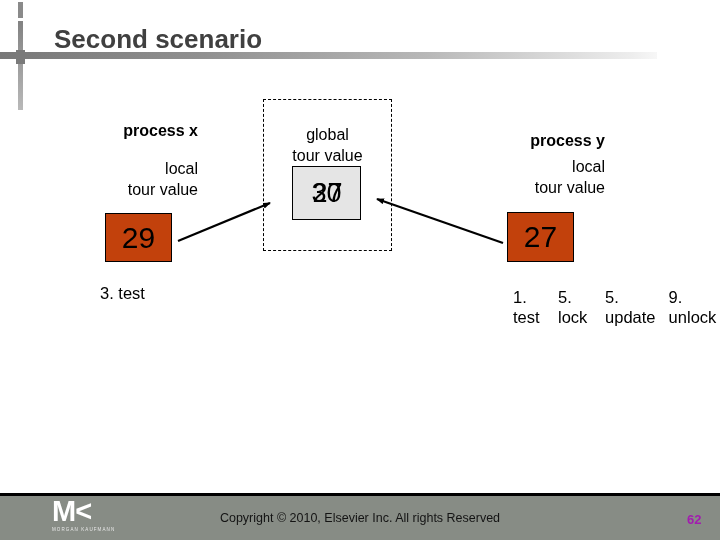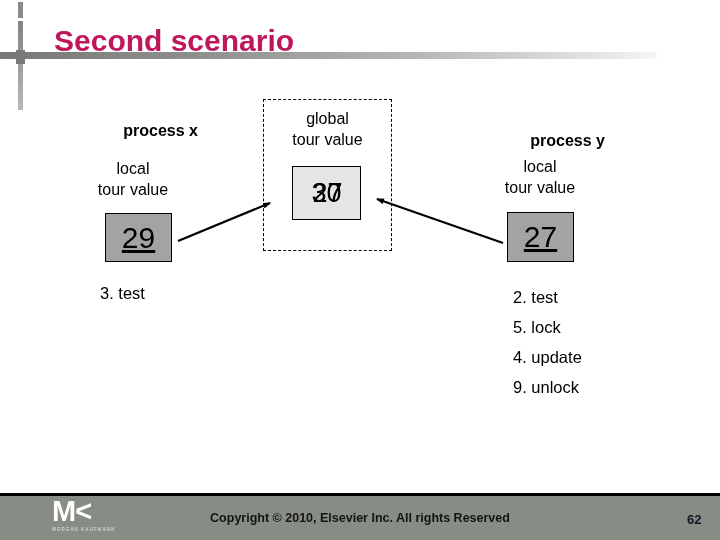--- a/index.html
+++ b/index.html
@@ -7,56 +7,56 @@
     position:relative;width:720px;height:540px;background:#ffffff;overflow:hidden;
     font-family:"Liberation Sans","DejaVu Sans",sans-serif;color:#000;
   }
   
   .vbar-top{position:absolute;left:18px;top:2px;width:5px;height:16px;background:#8a8a8a;}
   .vbar-bottom{position:absolute;left:18px;top:21px;width:5px;height:89px;
     background:linear-gradient(to bottom,#828282,#b9b9b9);}
   .cross-chunk{position:absolute;left:16px;top:50px;width:9px;height:14px;background:#7a7a7a;}
   .hrule{position:absolute;left:0;top:52px;width:657px;height:7px;
     background:linear-gradient(to right,#787878 0%,#8f8f8f 30%,#b8b8b8 65%,#ededed 96%,#f7f7f7 100%);}
-  .title{position:absolute;left:54px;top:24px;font-size:30px;font-weight:bold;color:#be185d;white-space:nowrap;}
+  .title{position:absolute;left:54px;top:24px;font-size:26px;font-weight:bold;color:#404040;white-space:nowrap;}
 
   
   .proc-title{position:absolute;width:130px;text-align:right;font-weight:bold;font-size:16px;}
   .proc-title.x{left:68px;top:122px;}
   .proc-title.y{left:475px;top:132px;}
-  .local-label{position:absolute;width:130px;text-align:center;font-size:16px;line-height:21px;}
+  .local-label{position:absolute;width:130px;text-align:right;font-size:16px;line-height:21px;}
   .local-label.x{left:68px;top:158px;}
   .local-label.y{left:475px;top:156px;}
   .value-box{position:absolute;border:1.5px solid #000;display:flex;align-items:center;justify-content:center;
-    font-size:30px;background:#a3a3a3;text-decoration:underline;}
+    font-size:30px;background:#c2410c;}
   .value-box.x{left:105px;top:213px;width:65px;height:47px;}
   .value-box.y{left:507px;top:212px;width:65px;height:48px;}
 
   
   .global-dashed{position:absolute;left:263px;top:99px;width:127px;height:150px;border:1px dashed #000;}
-  .global-label{margin-top:8px;text-align:center;font-size:16px;line-height:21px;}
+  .global-label{margin-top:24px;text-align:center;font-size:16px;line-height:21px;}
   .global-value-box{position:absolute;left:292px;top:166px;width:67px;height:52px;border:1.5px solid #000;background:#e5e5e5;}
   .overlap-num{position:absolute;left:0;top:0;right:0;bottom:0;display:flex;align-items:center;justify-content:center;
     font-size:27px;}
   .overlap-num.new{transform:translateX(1px);}
 
-  .steps{position:absolute;display:flex;flex-direction:column;gap:10px;font-size:16.5px;line-height:20px;}
+  .steps{position:absolute;display:flex;flex-direction:row;gap:10px;font-size:16.5px;line-height:20px;}
   .steps.left{left:100px;top:283px;}
   .steps.right{left:513px;top:287px;}
 
   .connector-svg{position:absolute;left:0;top:0;width:720px;height:540px;pointer-events:none;}
 
   
   .footer-line{position:absolute;left:0;top:493px;width:720px;height:3px;background:#000;}
   .footer-bar{position:absolute;left:0;top:496px;width:720px;height:44px;background:#878c85;}
   .logo{position:absolute;left:52px;top:496px;width:120px;}
   .logo-mark{font-size:29px;line-height:30px;font-weight:bold;color:#ffffff;letter-spacing:-1px;}
   .logo-text{font-size:4.5px;letter-spacing:1.1px;color:#e8e8e8;margin-top:1px;white-space:nowrap;}
-  .copyright{position:absolute;left:0;right:0;top:511px;text-align:center;font-weight:bold;font-size:12.5px;color:#141414;}
-  .page-number{position:absolute;left:687px;top:512px;font-weight:bold;font-size:13px;color:#0f172a;}
+  .copyright{position:absolute;left:0;right:0;top:511px;text-align:center;font-weight:normal;font-size:12.5px;color:#141414;}
+  .page-number{position:absolute;left:687px;top:512px;font-weight:bold;font-size:13px;color:#a21caf;}
 </style>
 </head>
 <body>
 
 <div class="slide">
 
   <div class="vbar-top"></div>
   <div class="vbar-bottom"></div>
   <div class="hrule"></div>
   <div class="cross-chunk"></div>
@@ -98,23 +98,23 @@
 
   <div class="proc-title y">process y</div>
   <div class="local-label y">
     <div>local</div>
     <div>tour value</div>
   </div>
   <div class="value-box y">
     <span>27</span>
   </div>
   <div class="steps right">
-    <div>2. test</div>
+    <div>1. test</div>
     <div>5. lock</div>
-    <div>4. update</div>
+    <div>5. update</div>
     <div>9. unlock</div>
   </div>
 
   <div class="footer-line"></div>
   <div class="footer-bar"></div>
   <div class="logo">
     <div class="logo-mark">M&lt;</div>
     <div class="logo-text">MORGAN KAUFMANN</div>
   </div>
   <div class="copyright">Copyright © 2010, Elsevier Inc. All rights Reserved</div>

